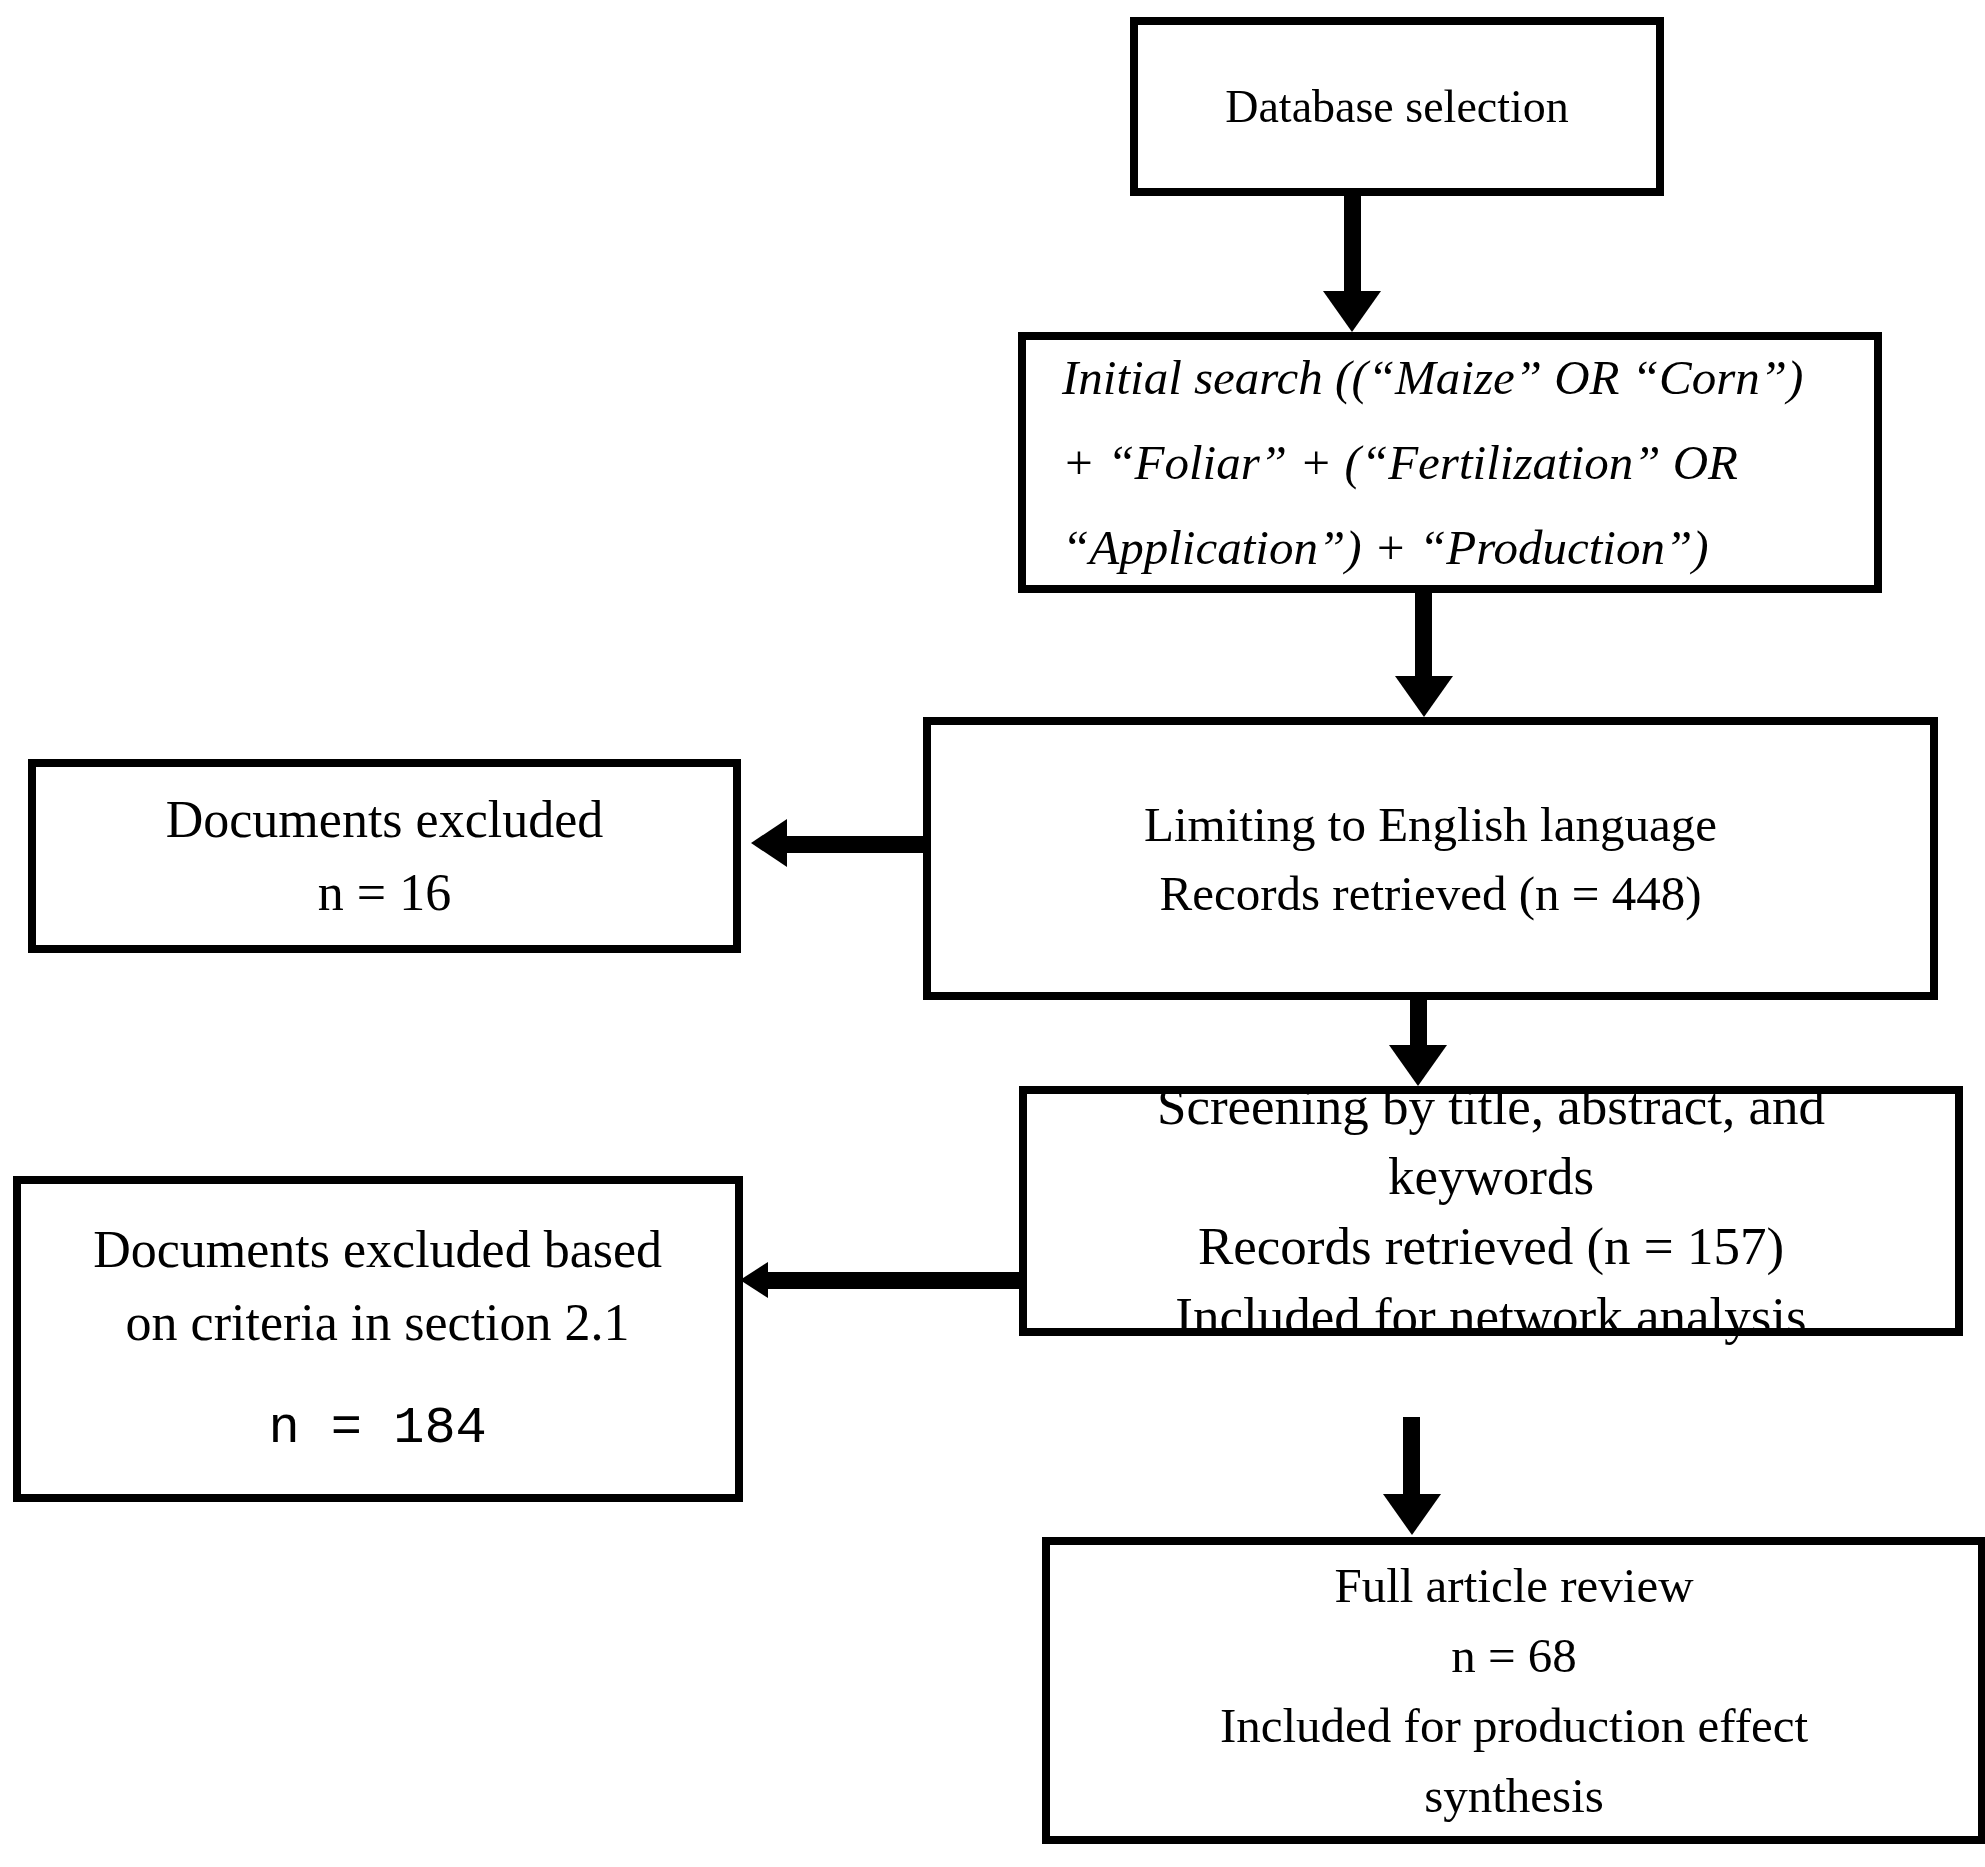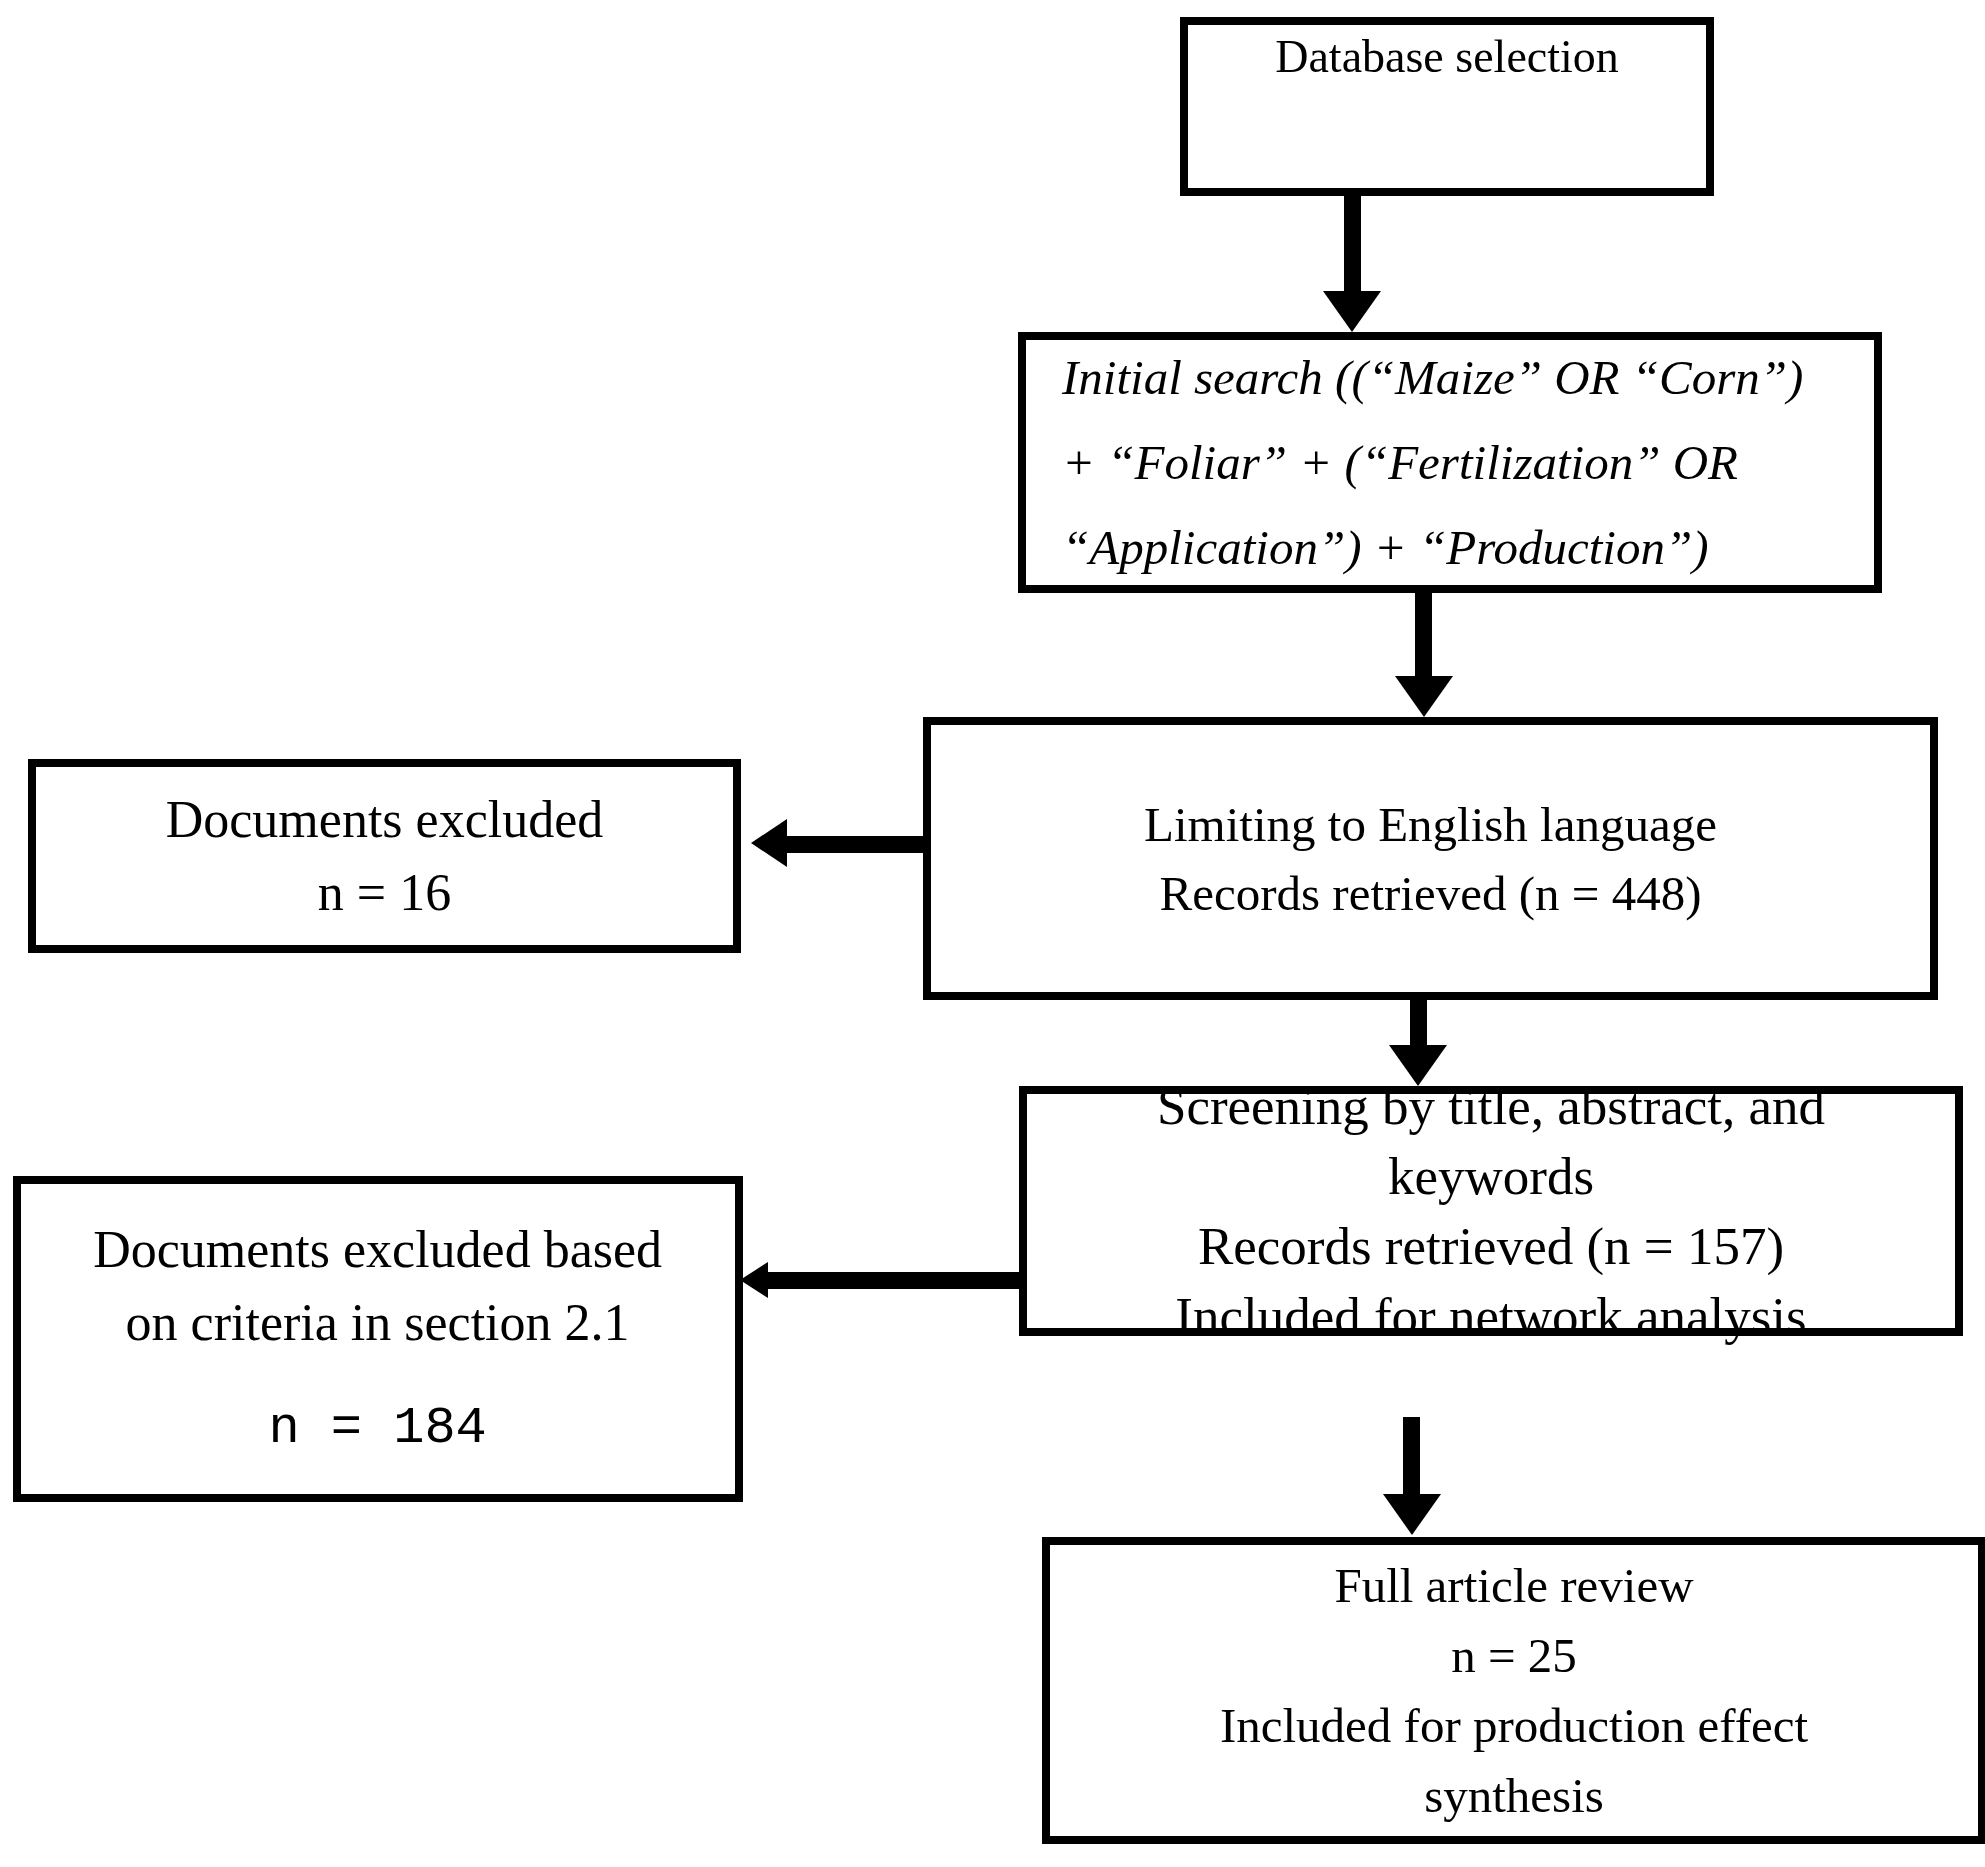--- a/index.html
+++ b/index.html
@@ -26,22 +26,22 @@
     justify-content: center;
     align-items: center;
     text-align: center;
   }
   .box .line {
     white-space: nowrap;
   }
 
   
   .box-database {
-    left: 1180px; top: 17.4px; width: 534px; height: 179px;
-    font-size: 46px; line-height: 63px; justify-content: space-between;
+    left: 1130px; top: 17.4px; width: 534px; height: 179px;
+    font-size: 46px; line-height: 63px;
   }
   .box-initial-search {
     left: 1018px; top: 332px; width: 864px; height: 261px;
     font-size: 49px; line-height: 85px;
     align-items: flex-start;
     text-align: left;
     padding-left: 36px;
     font-style: italic;
   }
   .box-english-limit {
@@ -153,19 +153,19 @@
     <div class="line">Documents excluded based</div>
     <div class="line">on criteria in section 2.1</div>
     <div class="line line-gap">n = 184</div>
   </div>
 
   <div class="vshaft" style="left:1403px; top:1417px; height:81px;"></div>
   <div class="vhead" style="left:1383px; top:1494px;"></div>
 
   <div class="box box-full-review">
     <div class="line">Full article review</div>
-    <div class="line">n = 25</div>
+    <div class="line">n = 68</div>
     <div class="line">Included for production effect</div>
     <div class="line">synthesis</div>
   </div>
 
 </div>
 
 
 </body></html>

